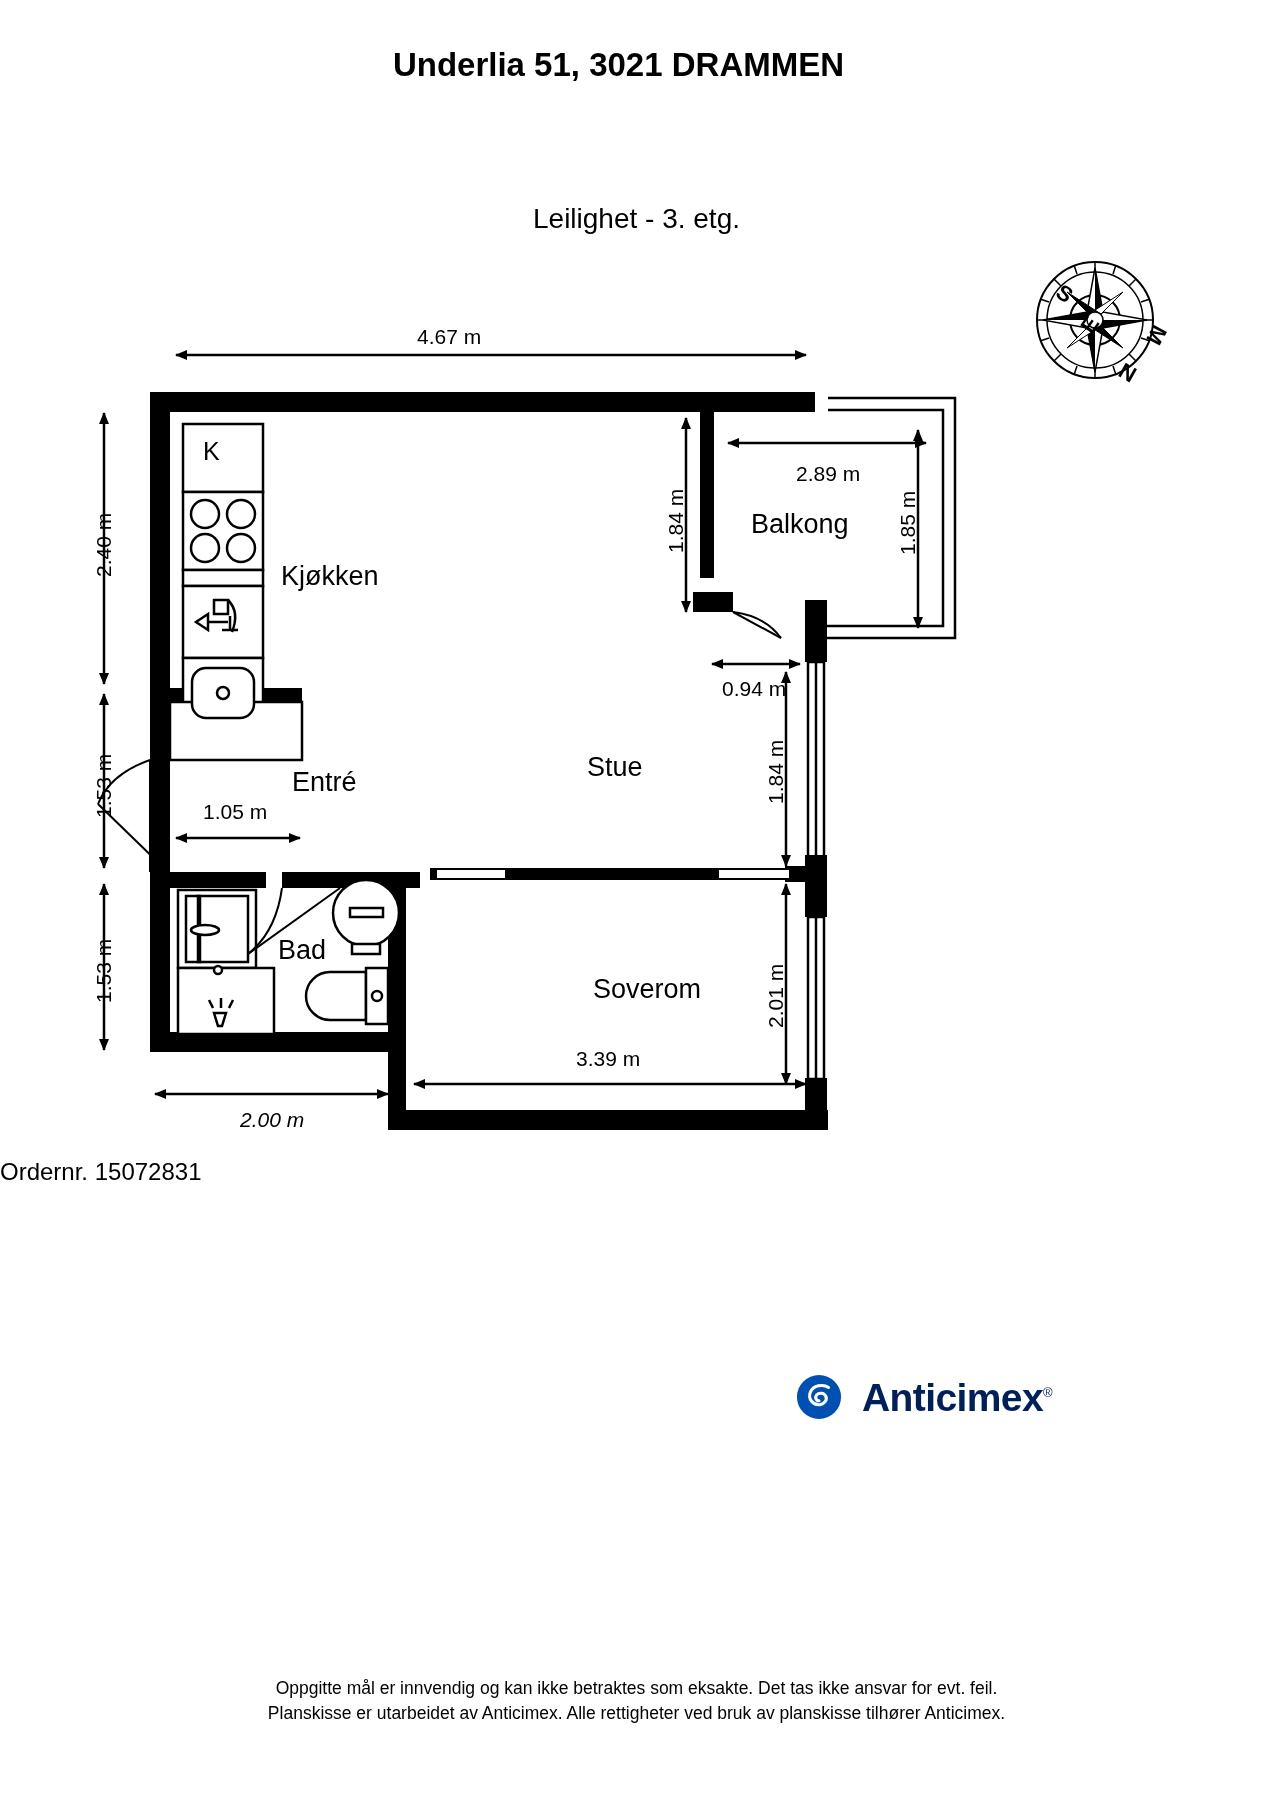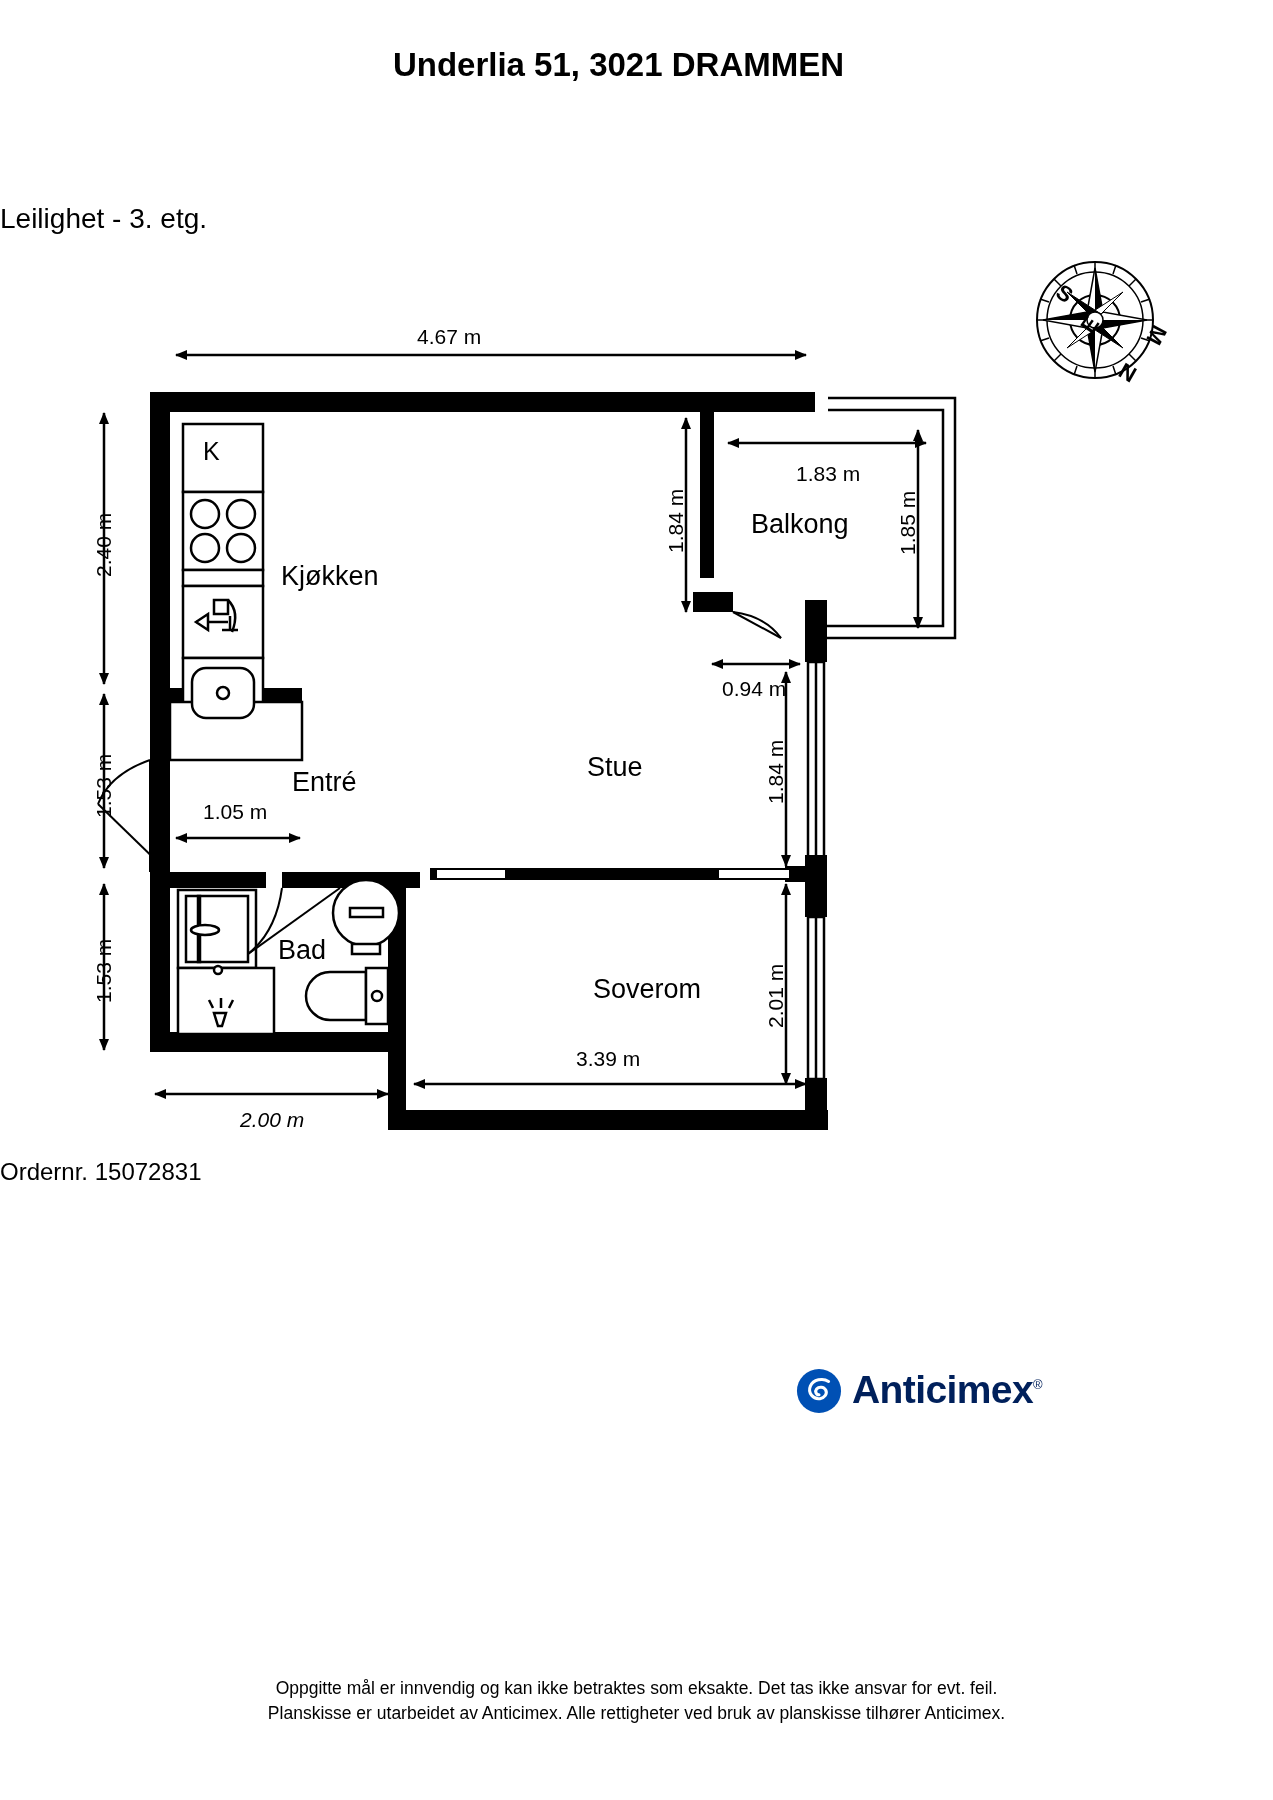--- a/index.html
+++ b/index.html
@@ -28,21 +28,21 @@
     width: 1237px;
     text-align: center;
     font-size: 33px;
     font-weight: bold;
     letter-spacing: 0px;
   }
   .subtitle {
     position: absolute;
     left: 0; top: 203px;
     width: 1273px;
-    text-align: left;
+    text-align: center;
     font-size: 28px;
     font-weight: normal;
   }
   .ordernr {
     position: absolute;
     left: 0; top: 1158px;
     width: 1273px;
     text-align: left;
     font-size: 24px;
   }
@@ -55,22 +55,22 @@
     font-size: 17.5px;
     line-height: 25px;
   }
   
   .logo {
     position: absolute;
     left: 796px; top: 1368px;
     width: 262px;
     height: 52px;
     display: flex;
-    align-items: flex-start;
-    gap: 10px;
+    align-items: flex-end;
+    gap: 20px;
   }
   .logo-mark { width: 46px; height: 46px; flex: 0 0 auto; }
   .logo-text {
     font-size: 39px;
     font-weight: bold;
     letter-spacing: -0.6px;
     color: #00205b;
     position: relative;
   }
   .logo-tm {
@@ -335,21 +335,21 @@
   <div class="dim vert" style="left:92px; top:577px;">2.40 m</div>
 
   <div class="dim vert" style="left:92px; top:818px;">1.53 m</div>
 
   <div class="dim vert" style="left:92px; top:1003px;">1.53 m</div>
 
   <div class="dim" style="left:203px; top:800px;">1.05 m</div>
 
   <div class="dim" style="left:240px; top:1108px;font-style:italic;">2.00 m</div>
 
-  <div class="dim" style="left:796px; top:462px;">1.83 m</div>
+  <div class="dim" style="left:796px; top:462px;">2.89 m</div>
 
   <div class="dim vert" style="left:896px; top:555px;">1.85 m</div>
 
   <div class="dim vert" style="left:664px; top:553px;">1.84 m</div>
 
   <div class="dim" style="left:722px; top:677px;">0.94 m</div>
 
   <div class="dim vert" style="left:764px; top:804px;">1.84 m</div>
 
   <div class="dim vert" style="left:764px; top:1028px;">2.01 m</div>

